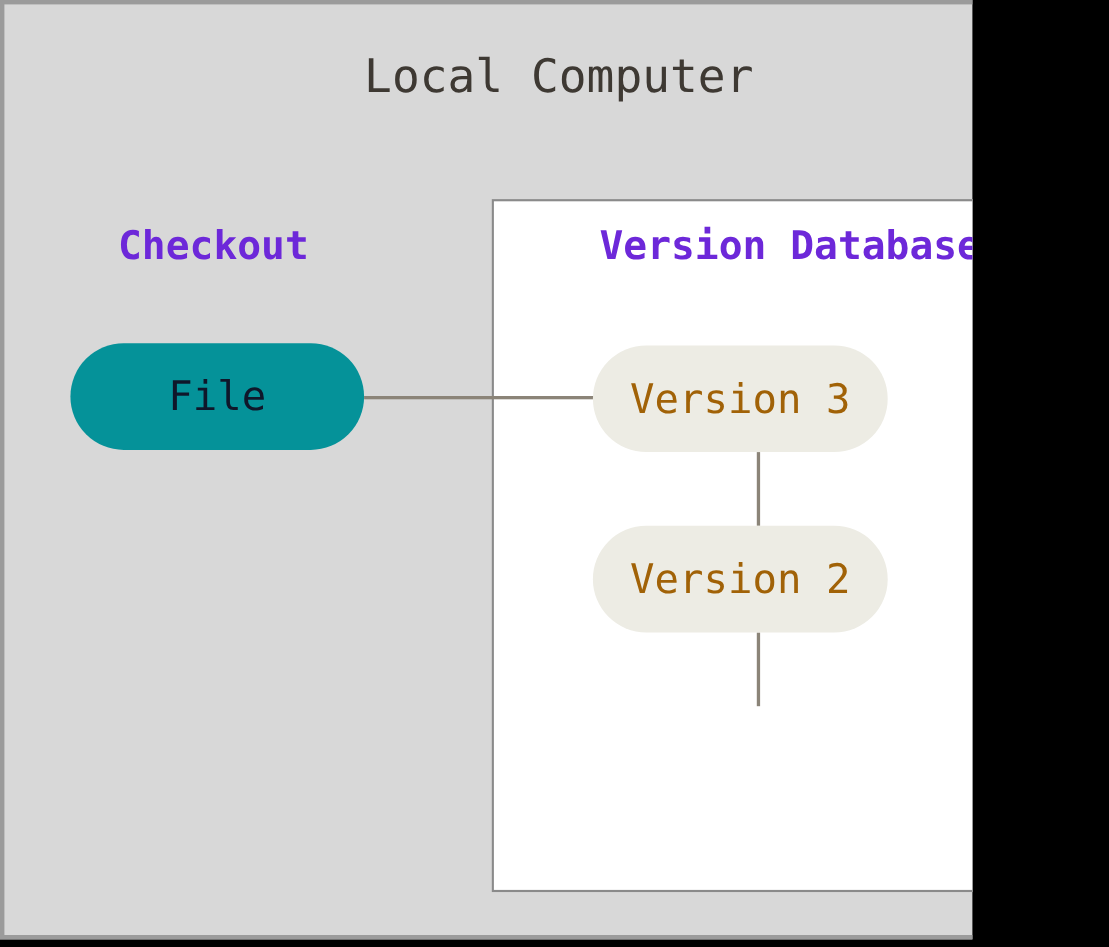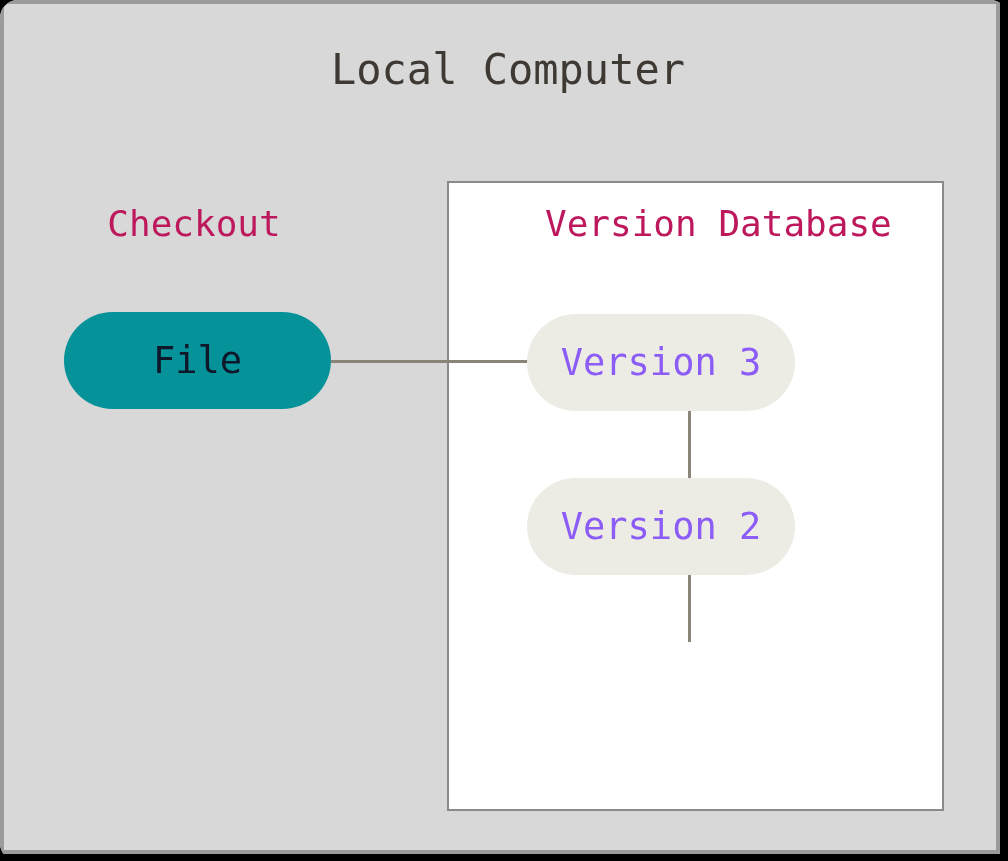--- a/index.html
+++ b/index.html
@@ -2,26 +2,25 @@
 <html><head>
 <meta charset="utf-8">
 <style>
   html, body {
     margin: 0;
     padding: 0;
     background: #000;
   }
   .screen {
     position: relative;
-    width: 1008px;
+    width: 884px;
     height: 861px;
     background: #000;
     overflow: hidden;
     font-family: "DejaVu Sans Mono", "Liberation Mono", monospace;
-    border-radius: 18px;
   }
   .window {
     position: absolute;
     left: 0;
     top: 0;
     width: 1000px;
     height: 854px;
     box-sizing: border-box;
     background: #d8d8d8;
     border: 4px solid #9b9b9b;
@@ -37,22 +36,23 @@
     font-size: 42px;
     color: #3e3933;
     white-space: nowrap;
   }
   .section-label {
     top: 198px;
     height: 44px;
     line-height: 44px;
     text-align: center;
     font-size: 36px;
-    color: #be185d;
+    color: #6d28d9;
     white-space: nowrap;
+    font-weight: bold;
   }
   .checkout-label { left: 40px;  width: 300px; }
   .vdb-label      { left: 541px; width: 300px; }
   .version-box {
     left: 443px;
     top: 177px;
     width: 497px;
     height: 630px;
     box-sizing: border-box;
     background: #ffffff;
@@ -73,23 +73,23 @@
     white-space: nowrap;
   }
   .pill-file {
     left: 60px;
     top: 308px;
     width: 267px;
     background: #059299;
     color: #0f172a;
   }
   .pill-version {
-    left: 523px;
+    left: 535px;
     background: #edece4;
-    color: #8b5cf6;
+    color: #a16207;
   }
   .pill-v3 { top: 310px; }
   .pill-v2 { top: 474px; }
   .pill-v1 { top: 638px; }
 </style>
 </head>
 <body>
 
 <div class="screen">
   <div class="window">

